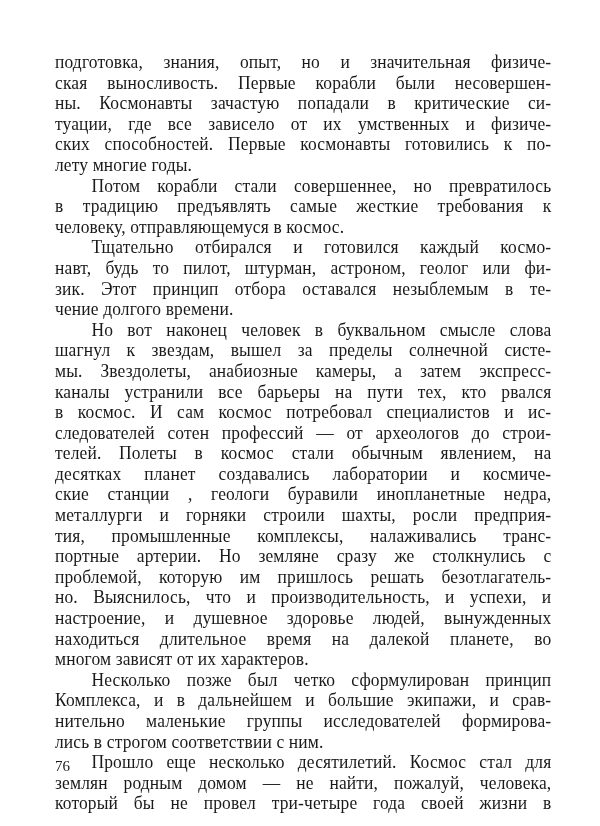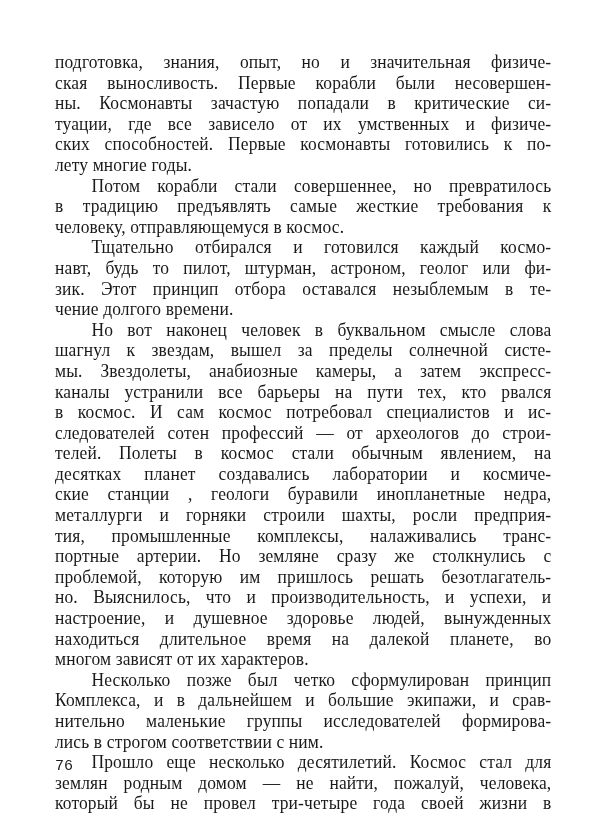--- a/index.html
+++ b/index.html
@@ -24,21 +24,21 @@
       text-align-last: justify;
       white-space: nowrap;
       height: 20.6px;
     }
     .line.last { text-align-last: left; }
     .line.indent { padding-left: 38px; }
     .page-number {
       position: absolute;
       left: 55px;
       top: 758px;
-      font-family: Liberation Mono, monospace;
+      font-family: Liberation Serif, serif;
       font-size: 15px;
       color: #1a1a1a;
     }
   </style>
 </head>
 <body>
 
 <div class="page" id="page-body">
     <div class="paragraph">
       <span class="line">подготовка, знания, опыт, но и значительная физиче-</span>

